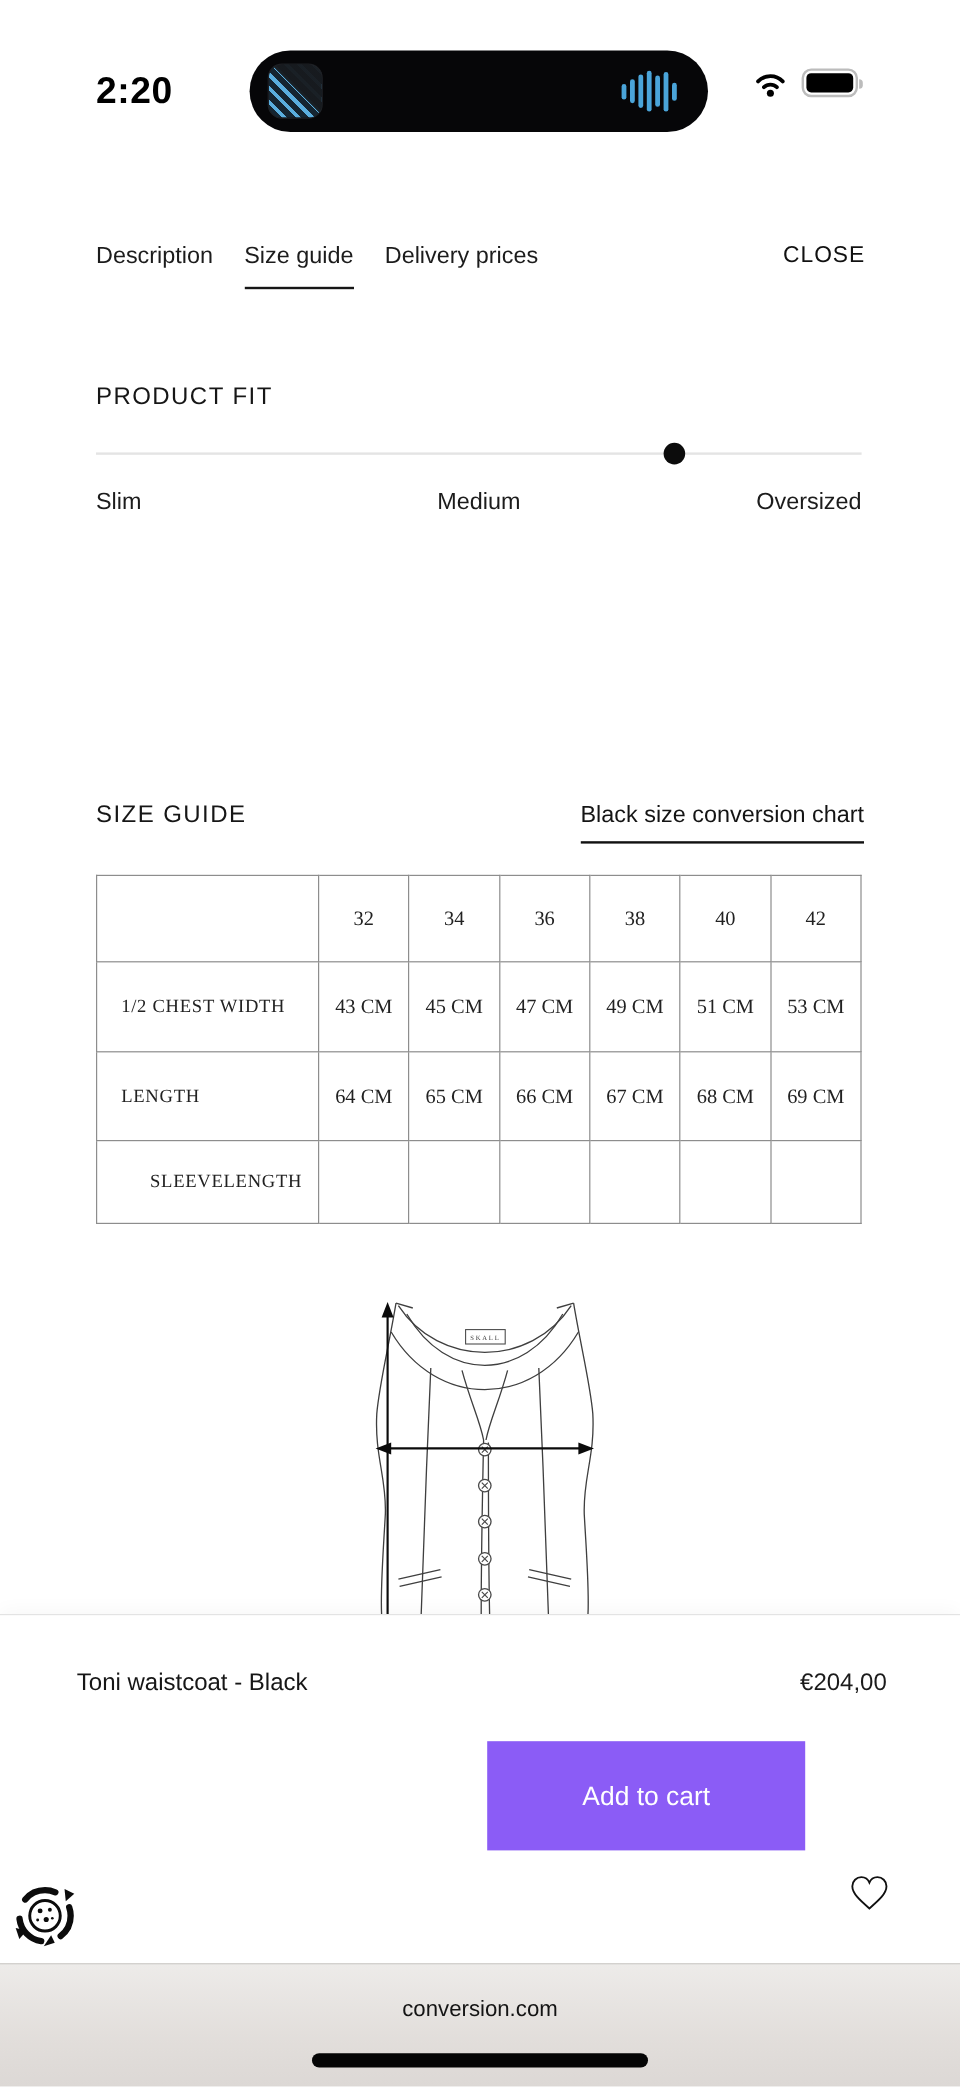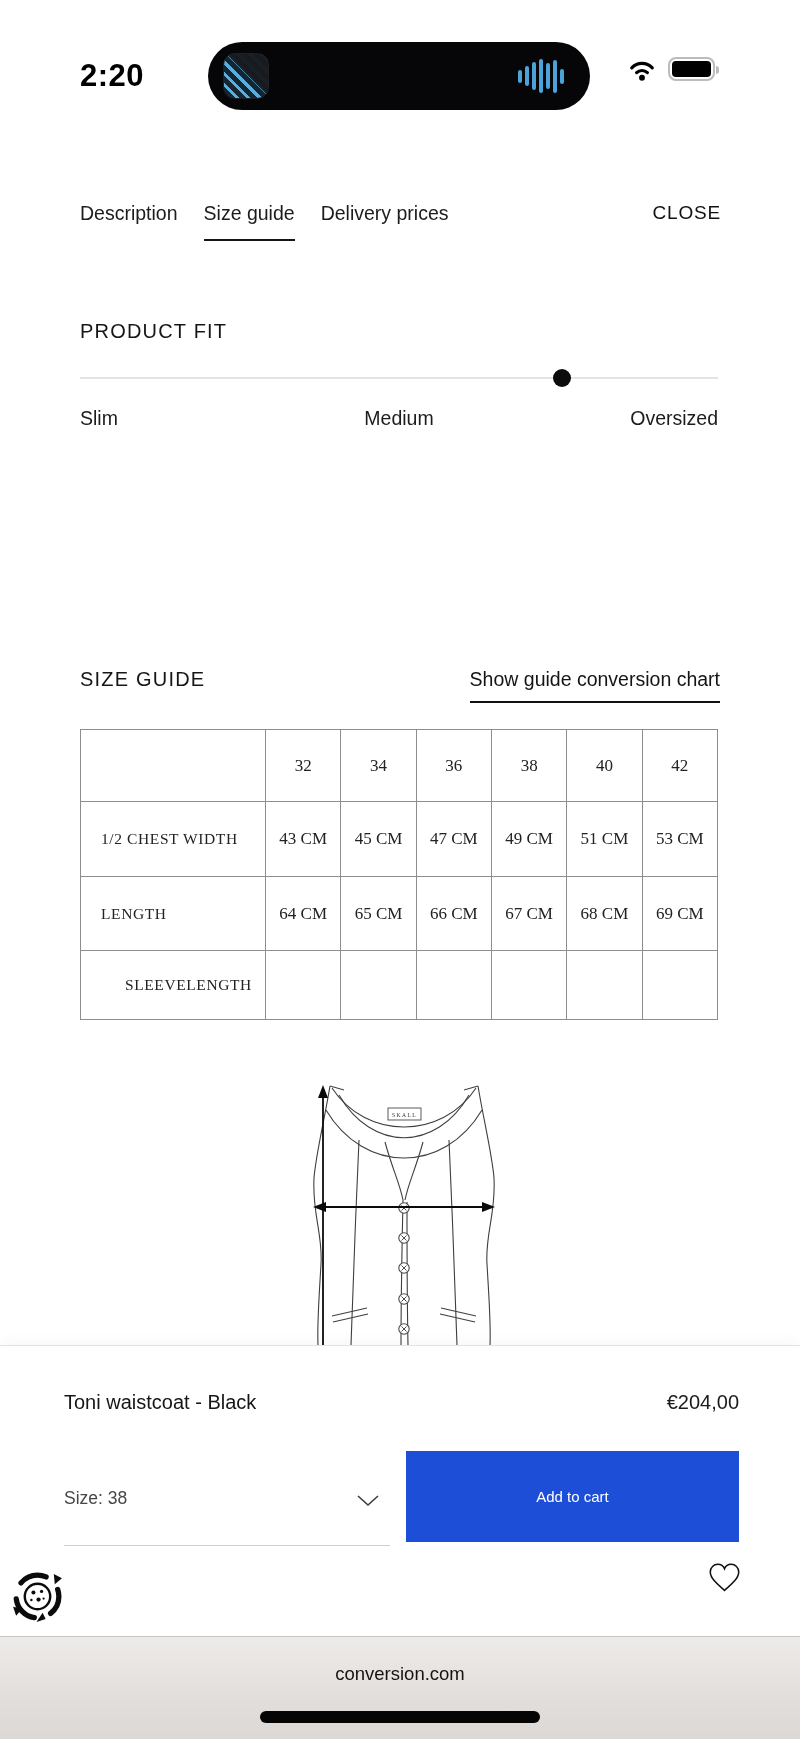--- a/index.html
+++ b/index.html
@@ -57,22 +57,22 @@
 
   
   .product-bar { position:absolute; left:0; top:1345px; width:800px; height:291px; background:#fff;
     border-top:1px solid #e3e3e3; box-shadow:0 -4px 14px rgba(0,0,0,.03); }
   .pb-row1 { position:absolute; left:64px; right:61px; top:45px; display:flex; justify-content:space-between; align-items:baseline; }
   .pb-title { font-size:20px; font-weight:500; color:#161616; }
   .pb-price { font-size:20px; color:#1b1b1b; }
   .size-select { position:absolute; left:64px; top:110px; width:326px; height:90px; border-bottom:1px solid #cfcfcf; cursor:pointer; }
   .size-select .lbl { position:absolute; left:0; top:32px; font-size:17.5px; color:#474747; }
   .size-select .chev { position:absolute; right:10px; top:38px; }
-  .add-to-cart { position:absolute; left:406px; top:105px; width:333px; height:91px; background:#1d4ed8; color:#fff;
-    display:flex; align-items:center; justify-content:center; font-size:15px; border:none; cursor:pointer; font-family:"Liberation Sans", sans-serif; }
+  .add-to-cart { position:absolute; left:406px; top:105px; width:265px; height:91px; background:#8b5cf6; color:#fff;
+    display:flex; align-items:center; justify-content:center; font-size:22px; border:none; cursor:pointer; font-family:"Liberation Sans", sans-serif; }
   .cookie-widget { position:absolute; left:9px; top:222px; width:57px; height:57px; cursor:pointer; }
   .wishlist { position:absolute; right:59px; top:216px; cursor:pointer; }
 
   
   .footer { position:absolute; left:0; top:1636px; width:800px; height:103px;
     background:linear-gradient(180deg,#edebe9 0%, #e2dedb 60%, #dcd8d5 100%); border-top:1px solid #c9c6c3; }
   .footer .url { position:absolute; top:26px; width:100%; text-align:center; font-size:18.5px; font-weight:500; color:#141414; }
   .home-indicator { position:absolute; left:260px; top:74px; width:280px; height:12px; border-radius:6px; background:#050505; }
 </style>
 </head>
@@ -116,21 +116,21 @@
   <div class="fit-track">
     <div class="fit-dot" style="left:calc(75.6% - 9px)"></div>
   </div>
   <div class="fit-labels">
     <div>Slim</div>
     <div class="mid">Medium</div>
     <div class="right">Oversized</div>
   </div>
 
   <div class="section-title sg-title">SIZE GUIDE</div>
-  <div class="sg-link">Show guide conversion chart</div>
+  <div class="sg-link">Black size conversion chart</div>
 
   <table class="size-table">
     <tbody>
         <tr class="hdr">
       <td class="rowlabel"></td>
       <td>32</td>
       <td>34</td>
       <td>36</td>
       <td>38</td>
       <td>40</td>
@@ -219,26 +219,20 @@
       <line x1="13" y1="125" x2="183" y2="125"></line>
     </g>
     <polygon points="20,120 7,125 20,130" fill="#0b0b0b"></polygon>
     <polygon points="176,120 189,125 176,130" fill="#0b0b0b"></polygon>
   </svg>
 
   <div class="product-bar">
     <div class="pb-row1">
       <div class="pb-title">Toni waistcoat - Black</div>
       <div class="pb-price">€204,00</div>
-    </div>
-    <div class="size-select">
-      <span class="lbl">Size: 38</span>
-      <svg class="chev" width="24" height="13" viewBox="0 0 24 13">
-        <path d="M 2,2 L 12,11 L 22,2" fill="none" stroke="#3c3c3c" stroke-width="1.6"></path>
-      </svg>
     </div>
     <button class="add-to-cart">Add to cart</button>
 
     <svg class="cookie-widget" viewBox="0 0 56 56">
       <circle cx="28" cy="28" r="12.5" fill="#fff" stroke="#0c0c0c" stroke-width="2.4"></circle>
       <circle cx="24" cy="24" r="2" fill="#0c0c0c"></circle>
         <circle cx="32" cy="23" r="1.6" fill="#0c0c0c"></circle>
       <circle cx="29" cy="31" r="2.1" fill="#0c0c0c"></circle>
         <circle cx="22" cy="31.5" r="1.2" fill="#0c0c0c"></circle>
       <circle cx="34" cy="30" r="1.1" fill="#0c0c0c"></circle>

